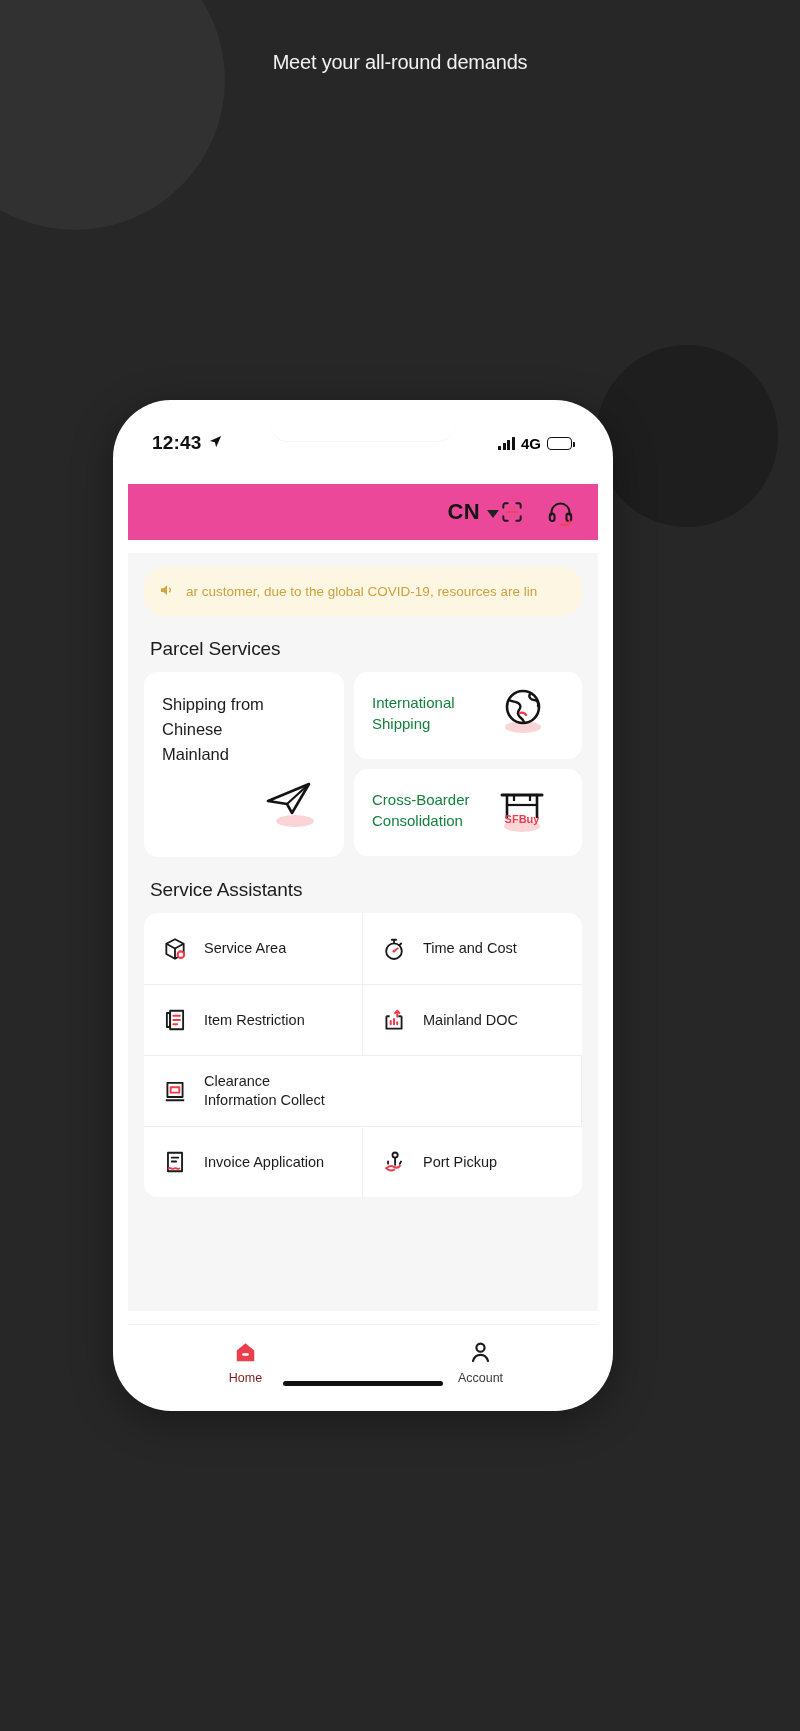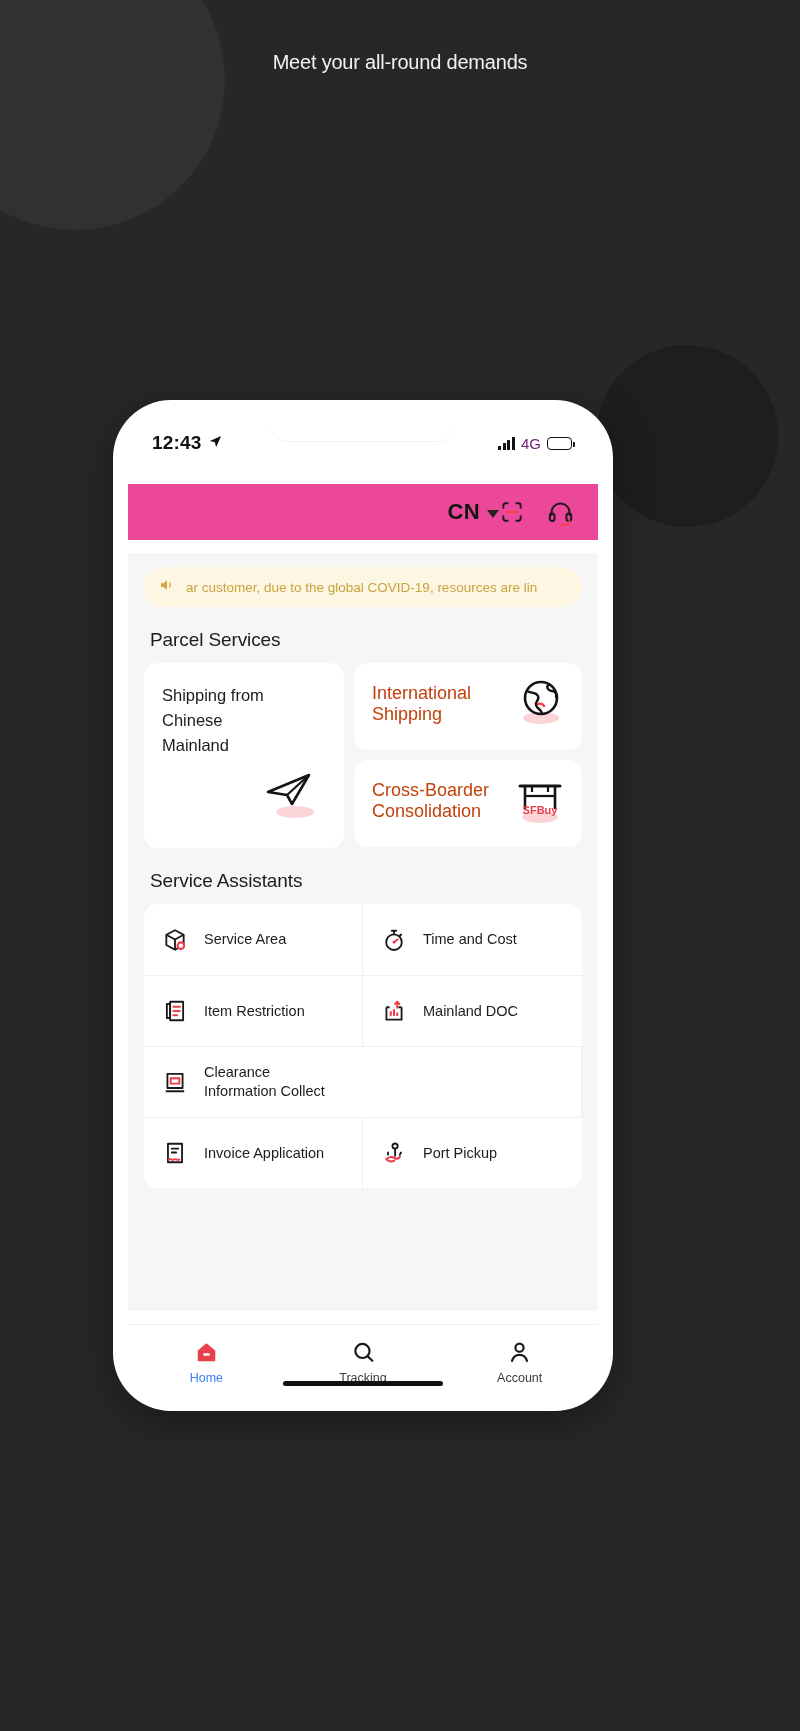--- a/index.html
+++ b/index.html
@@ -137,22 +137,22 @@
     width: 3px;
     background: #111;
     border-radius: 0.5px;
   }
   .signal-bars i:nth-child(1) { height: 4px; }
   .signal-bars i:nth-child(2) { height: 7px; }
   .signal-bars i:nth-child(3) { height: 10px; }
   .signal-bars i:nth-child(4) { height: 13px; }
   .net-label {
     font-size: 15px;
-    color: #701a75;
-    font-weight: normal;
+    color: #000000;
+    font-weight: bold;
   }
   .battery {
     width: 25px;
     height: 13px;
     border: 1.5px solid #111;
     border-radius: 4px;
     position: relative;
     box-sizing: border-box;
     padding: 1.5px;
   }
@@ -209,21 +209,21 @@
   .content {
     flex: 1 1 auto;
     background: #f6f6f6;
     overflow: hidden;
     padding-bottom: 4px;
   }
 
   
   .notice {
     margin: 14px 16px 0 16px;
-    height: 40px;
+    height: 49px;
     background: #fdf6e3;
     border-radius: 20px;
     display: flex;
     align-items: center;
     padding: 0 14px;
     gap: 10px;
     overflow: hidden;
     box-sizing: border-box;
   }
   .notice-text {
@@ -269,30 +269,30 @@
   }
   .parcel-small {
     height: 87px;
     background: #ffffff;
     border-radius: 14px;
     padding: 20px 0 0 18px;
     box-sizing: border-box;
     position: relative;
   }
   .parcel-small .card-title {
-    font-size: 18px;
+    font-size: 15px;
     line-height: 21px;
-    color: #c2410c;
+    color: #15803d;
   }
   .card-art {
     position: absolute;
     line-height: 0;
   }
   .art-big   { right: 22px; bottom: 26px; }
-  .art-small { right: 14px; top: 14px; }
+  .art-small { right: 32px; top: 14px; }
 
   
   .assist-card {
     margin: 0 16px;
     background: #ffffff;
     border-radius: 14px;
     overflow: hidden;
   }
   .assist-row {
     display: flex;
@@ -329,21 +329,21 @@
     flex: 1 1 33.33%;
     display: flex;
     flex-direction: column;
     align-items: center;
     gap: 7px;
   }
   .tab-label {
     font-size: 12.5px;
     color: #3b3b3b;
   }
-  .tab.active .tab-label { color: #3b82f6; }
+  .tab.active .tab-label { color: #7f1d1d; }
   .tab-icon { line-height: 0; height: 24px; }
 
   .home-indicator {
     position: absolute;
     left: 50%;
     transform: translateX(-50%);
     bottom: 10px;
     width: 160px;
     height: 5px;
     border-radius: 3px;
@@ -577,29 +577,20 @@
           <svg width="25" height="25" viewBox="0 0 24 24">
             <path d="M12 3.2 3.6 10v10.3h16.8V10z" fill="#e8404c"></path>
             <rect x="8.8" y="12.6" width="6.4" height="2.4" rx="1.2" fill="#fff"></rect>
           </svg>
         </span>
         <span class="tab-label">Home</span>
       </div>
       <div class="tab">
         <span class="tab-icon">
           <svg width="25" height="25" viewBox="0 0 24 24" fill="none" stroke="#1a1a1a" stroke-width="2.1" stroke-linecap="round">
-            <circle cx="11" cy="10.5" r="6.8"></circle>
-            <path d="M16.2 15.8 20.5 20"></path>
-          </svg>
-        </span>
-        <span class="tab-label">Tracking</span>
-      </div>
-      <div class="tab">
-        <span class="tab-icon">
-          <svg width="25" height="25" viewBox="0 0 24 24" fill="none" stroke="#1a1a1a" stroke-width="2.1" stroke-linecap="round">
             <circle cx="12" cy="7.4" r="3.9"></circle>
             <path d="M4.8 20.2c1.1-4 3.9-6 7.2-6s6.1 2 7.2 6"></path>
           </svg>
         </span>
         <span class="tab-label">Account</span>
       </div>
     </div>
 
     <div class="home-indicator"></div>
   </div>

